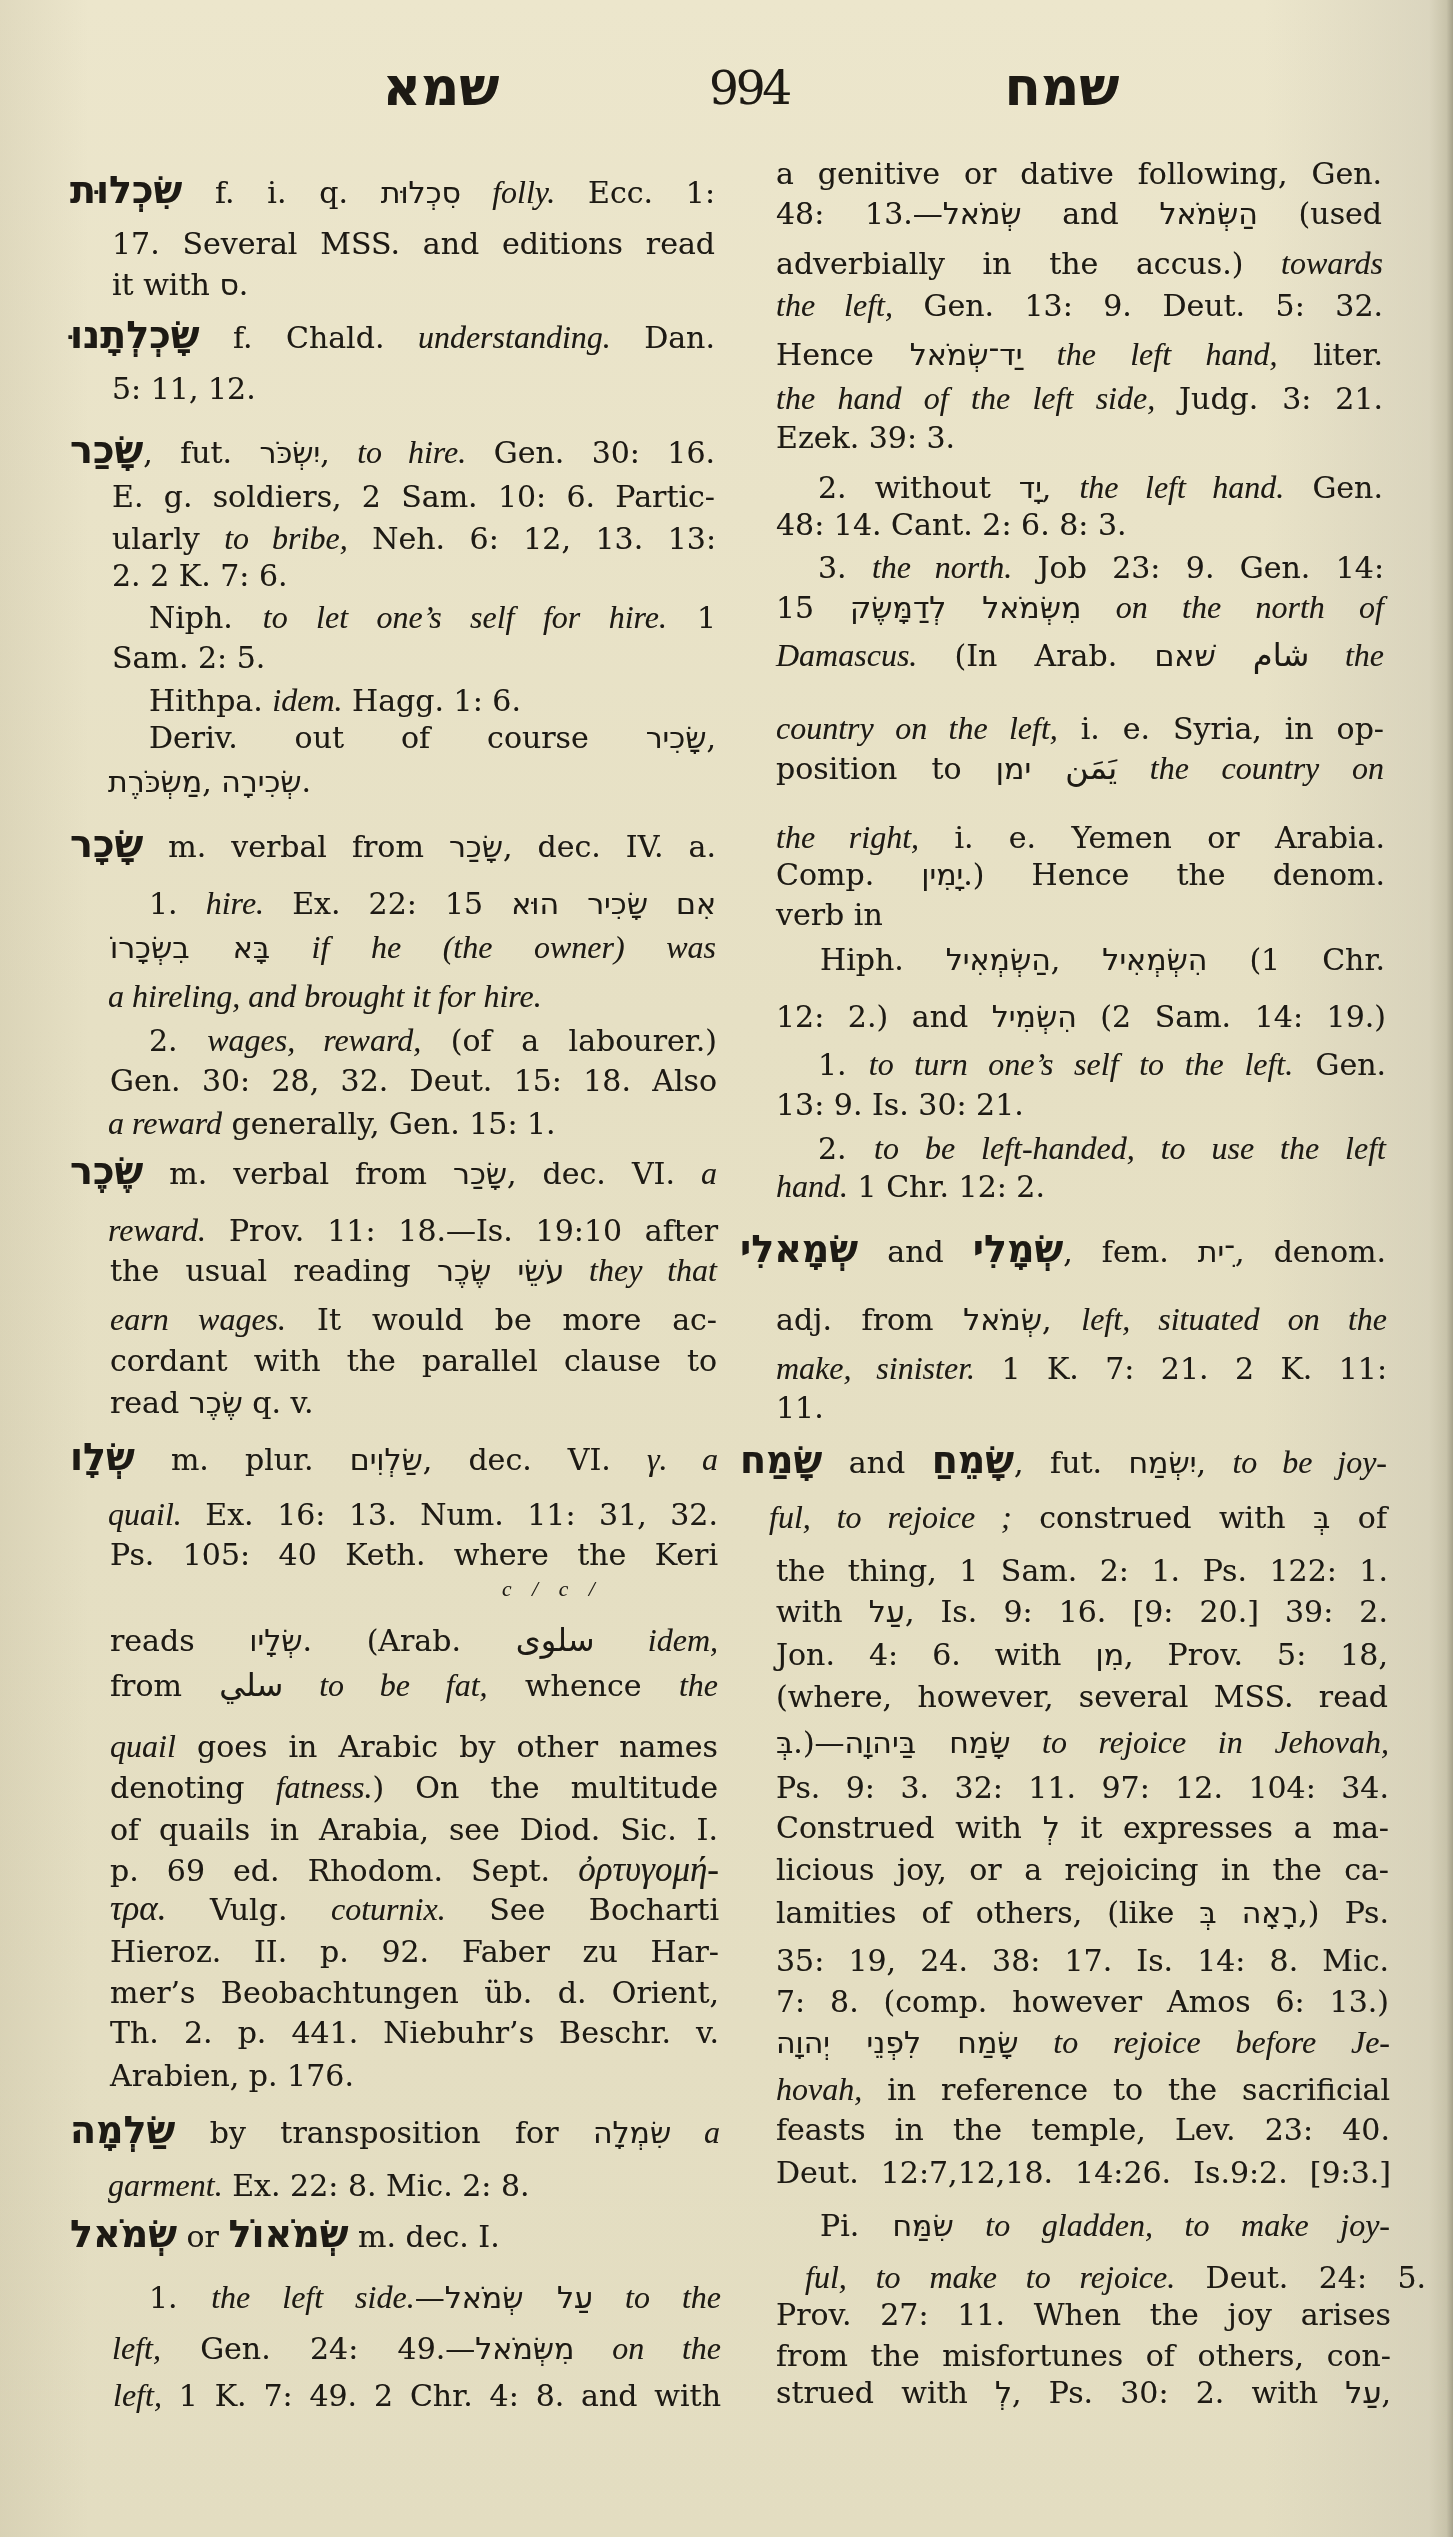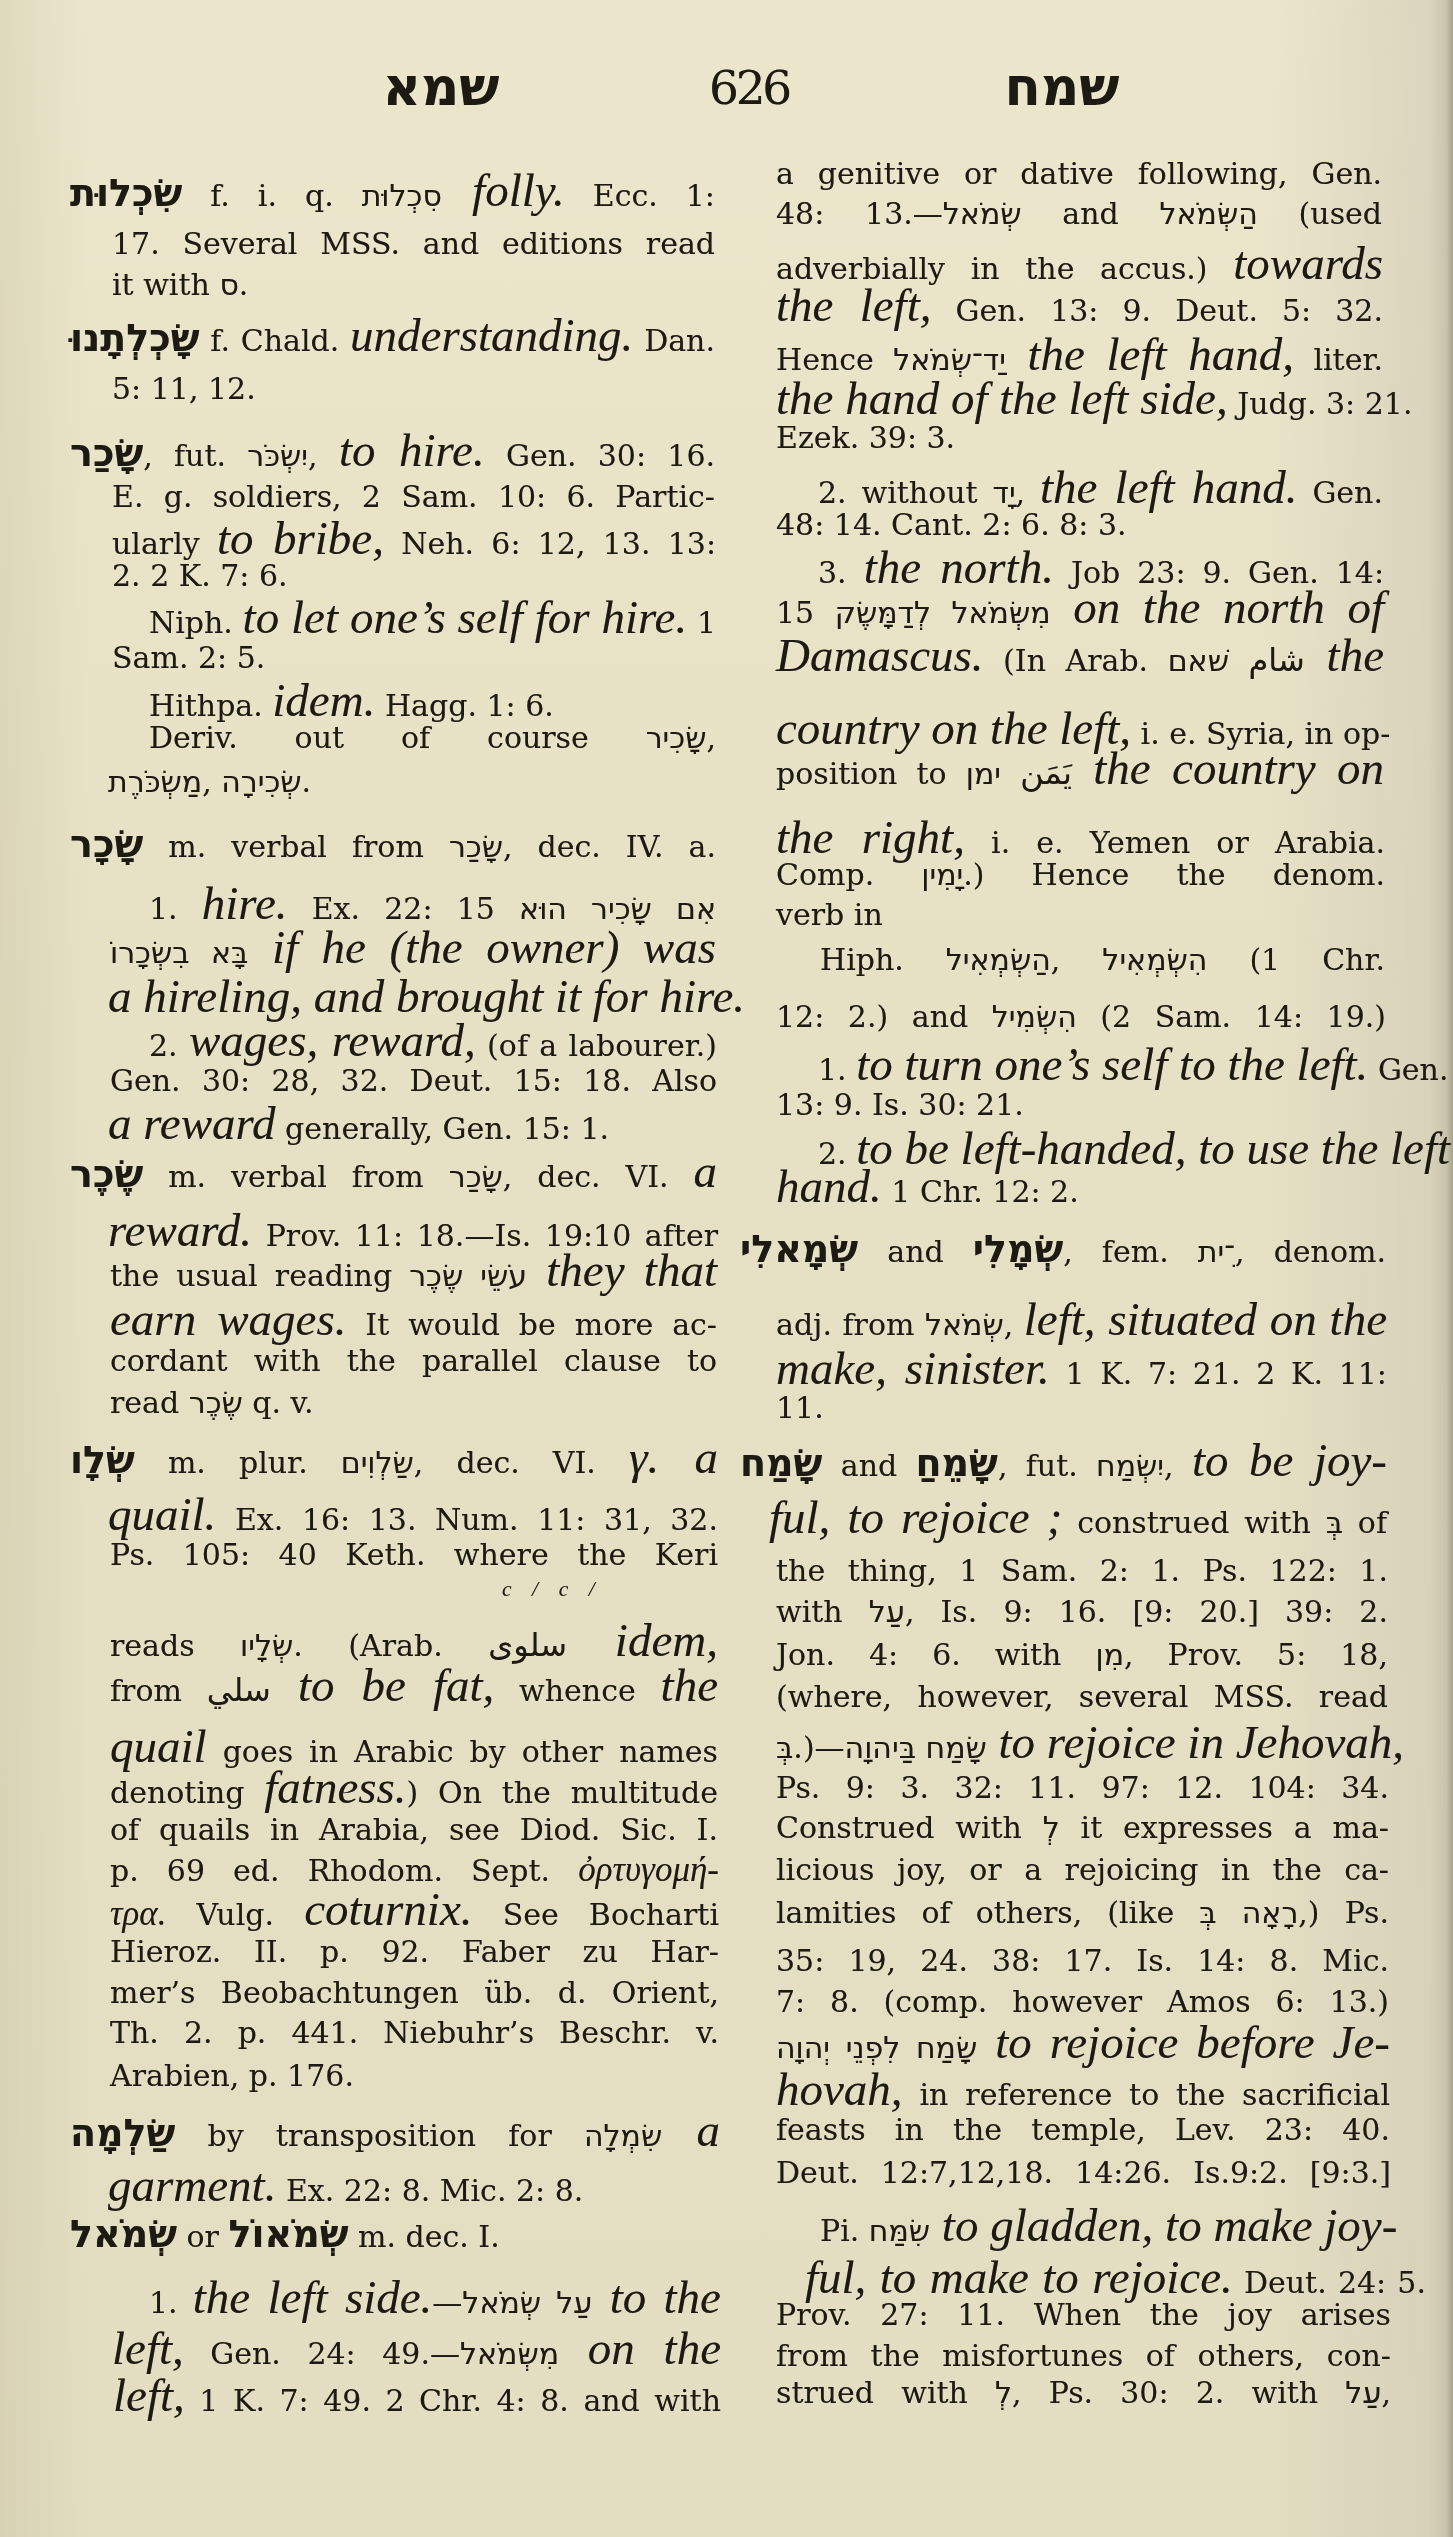--- a/index.html
+++ b/index.html
@@ -22,21 +22,21 @@
   .rh-left { left: 415px; }
   .rh-right { left: 1036px; }
   .rh-num { font-family: "DejaVu Serif", serif; font-size: 47px; line-height: 47px; top: 64px; left: 723px; letter-spacing: -3.2px; }
 
   .column { position: static; }
   .line {
     position: absolute; height: 46px; line-height: 46px; white-space: nowrap;
     text-align: justify; text-align-last: justify;
   }
   .seg-r { font-style: normal; }
-  .seg-i { font-family: "Liberation Serif", serif; font-style: italic; font-size: 47px; }
+  .seg-i { font-family: "Liberation Serif", serif; font-style: italic; font-size: 32px; }
   .seg-g { font-family: "Liberation Serif", serif; font-style: italic; font-size: 35px; }
   .seg-h { font-family: "DejaVu Sans", sans-serif; font-size: 30px; }
   .seg-hw { font-family: "DejaVu Sans", sans-serif; font-weight: bold; font-size: 38px; }
   .seg-a { font-family: "DejaVu Sans", sans-serif; font-size: 32px; }
   .seg-m { font-family: "Liberation Serif", serif; font-style: italic; font-size: 21.5px; letter-spacing: 7.6px; }
 
   
   #cl>.line:nth-child(1){top:167px;left:70px;width:645px}
   #cl>.line:nth-child(2){top:221px;left:112px;width:603px}
   #cl>.line:nth-child(3){top:262px;left:112px;width:603px;text-align-last:left}
@@ -136,21 +136,21 @@
   #cr>.line:nth-child(47){top:2292px;left:776px;width:615px}
   #cr>.line:nth-child(48){top:2333px;left:776px;width:615px}
   #cr>.line:nth-child(49){top:2370px;left:776px;width:615px}
 </style>
 </head>
 <body>
 
 <div id="page">
   <header>
     <span class="rh rh-left" dir="rtl">שמא</span>
-    <span class="rh rh-num">626</span>
+    <span class="rh rh-num">994</span>
     <span class="rh rh-right" dir="rtl">שמח</span>
   </header>
 
   <div id="cl" class="column">
       <div class="line"><span class="seg-hw" dir="rtl">שִׂכְלוּת</span><span class="seg-r"> f. i. q. </span><span class="seg-h" dir="rtl">סִכְלוּת</span><span class="seg-i"> folly.</span><span class="seg-r"> Ecc. 1:</span></div>
       <div class="line"><span class="seg-r">17. Several MSS. and editions read</span></div>
       <div class="line"><span class="seg-r">it with </span><span class="seg-h" dir="rtl">ס</span><span class="seg-r">.</span></div>
       <div class="line"><span class="seg-hw" dir="rtl">שָׂכְלְתָנוּ</span><span class="seg-r"> f. Chald. </span><span class="seg-i">understanding.</span><span class="seg-r"> Dan.</span></div>
       <div class="line"><span class="seg-r">5: 11, 12.</span></div>
       <div class="line"><span class="seg-hw" dir="rtl">שָׂכַר</span><span class="seg-r">, fut. </span><span class="seg-h" dir="rtl">יִשְׂכֹּר</span><span class="seg-r">, </span><span class="seg-i">to hire.</span><span class="seg-r"> Gen. 30: 16.</span></div>

